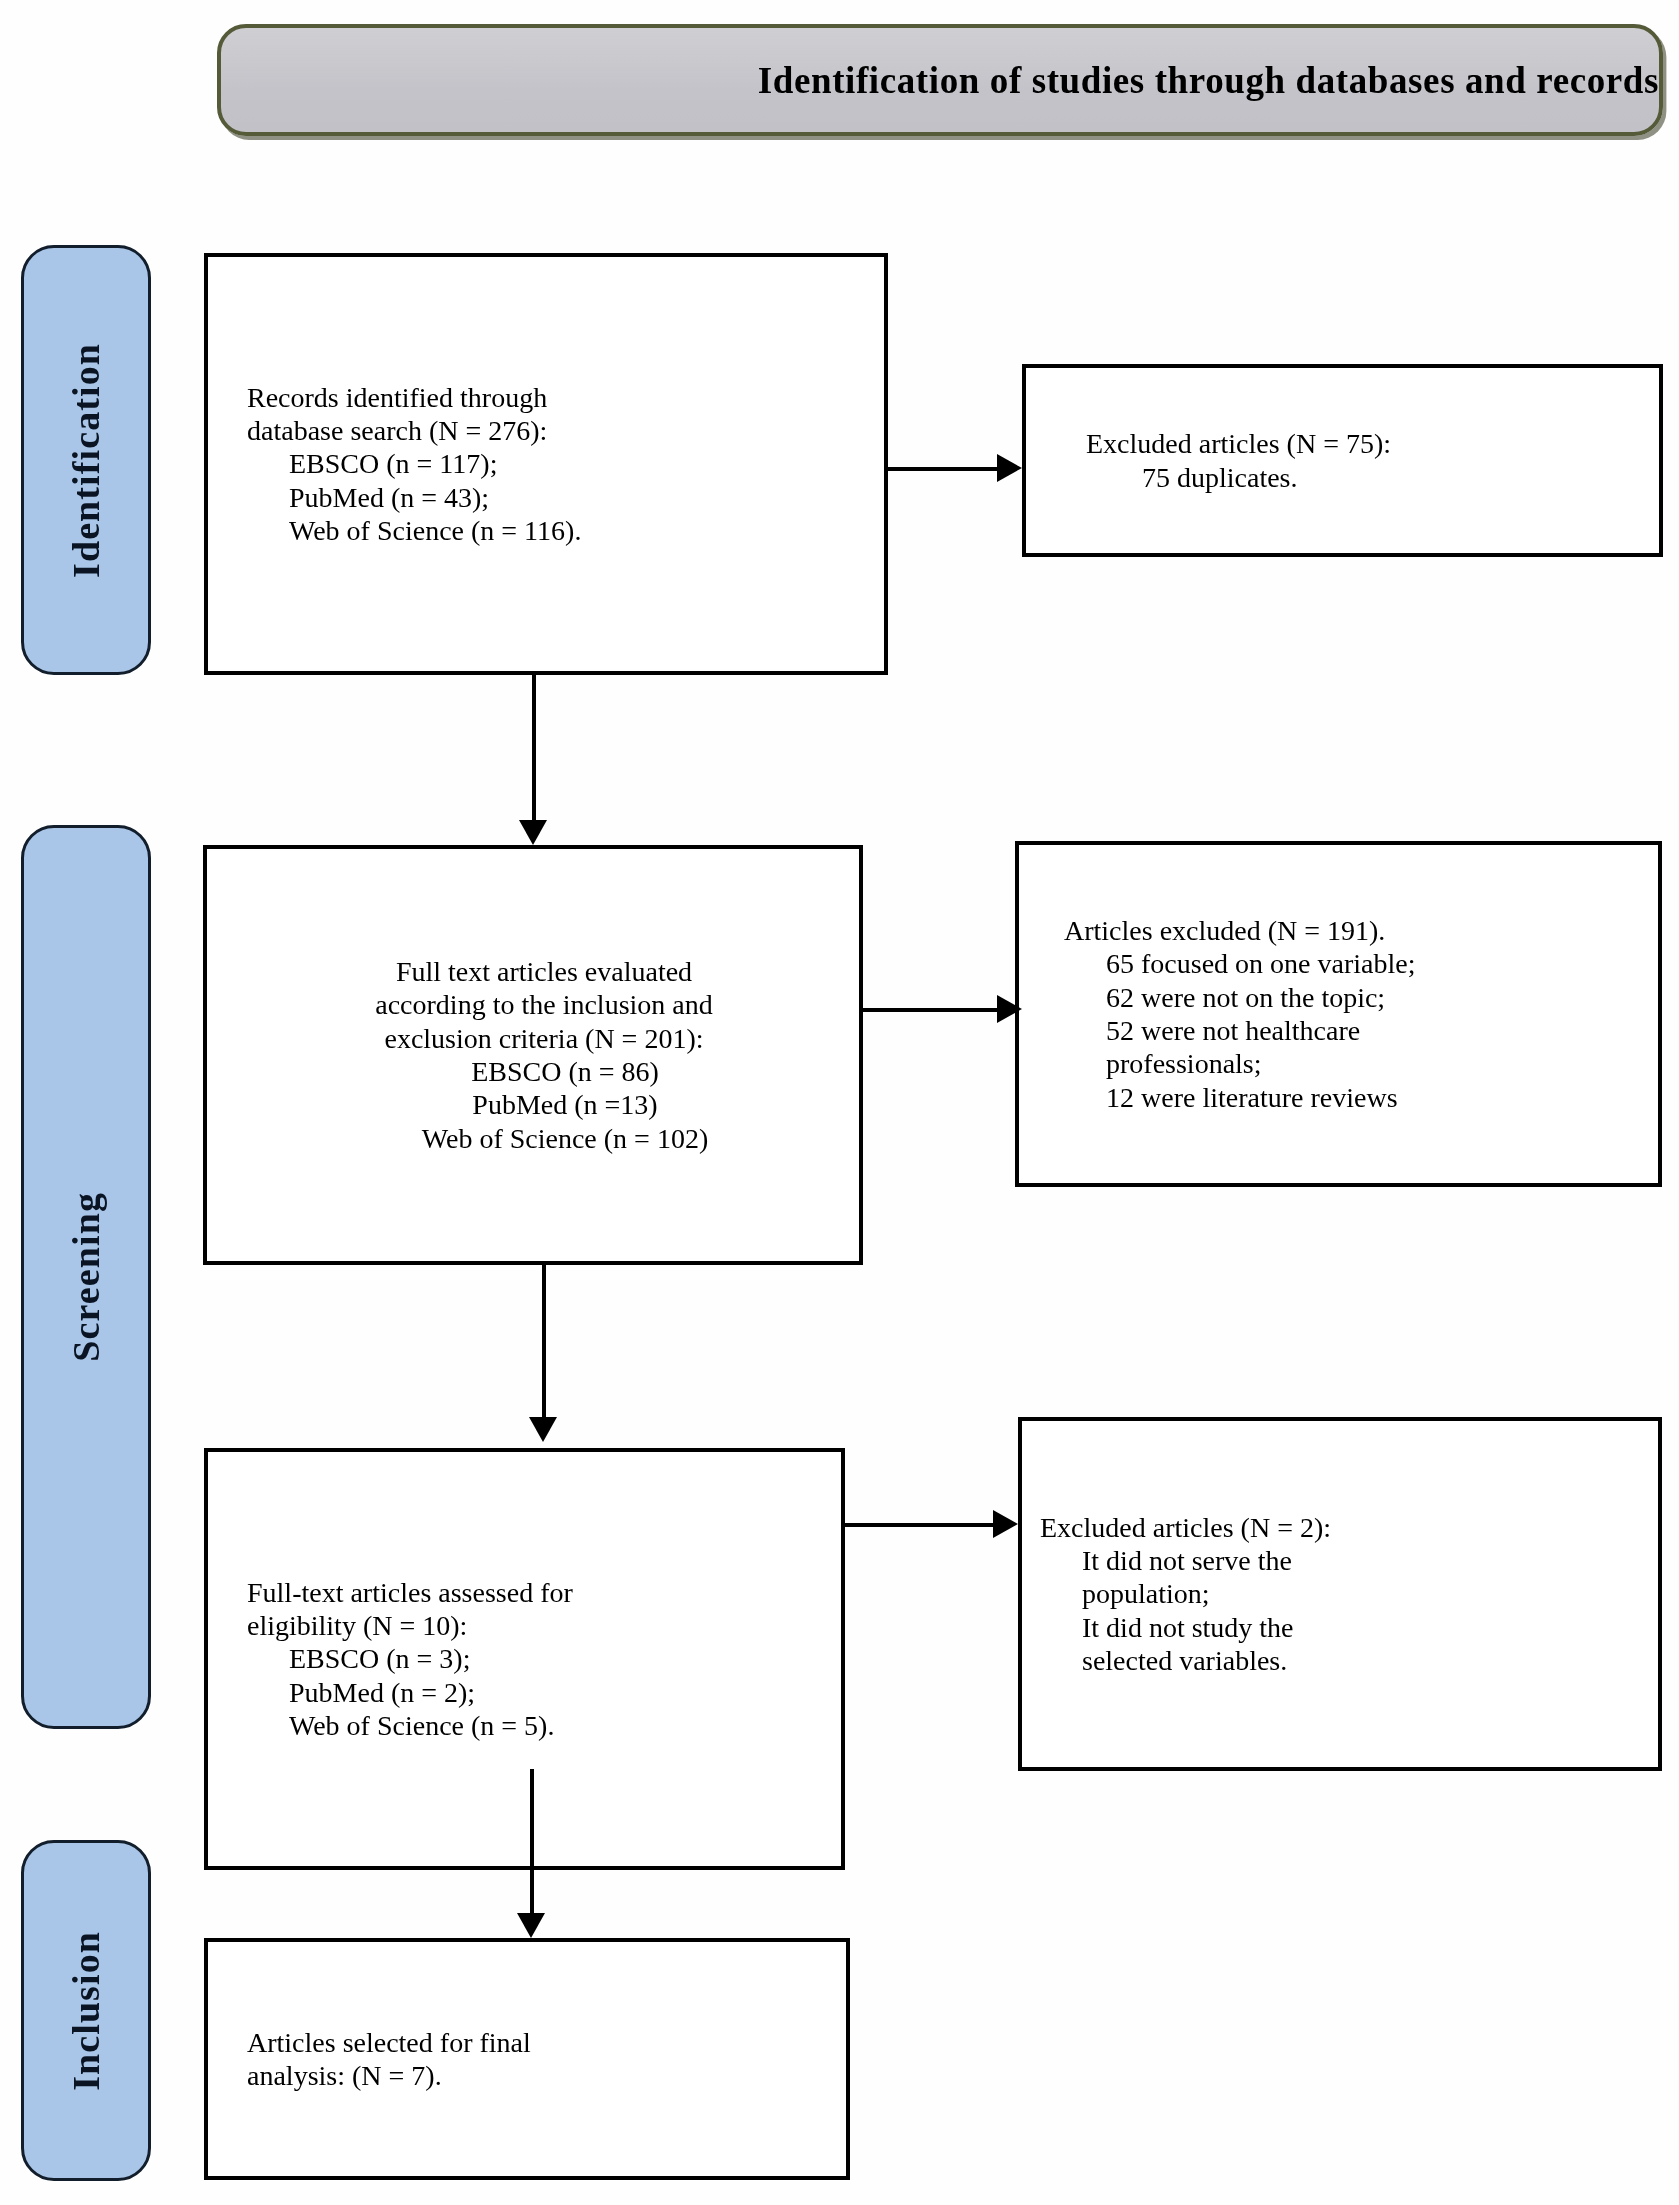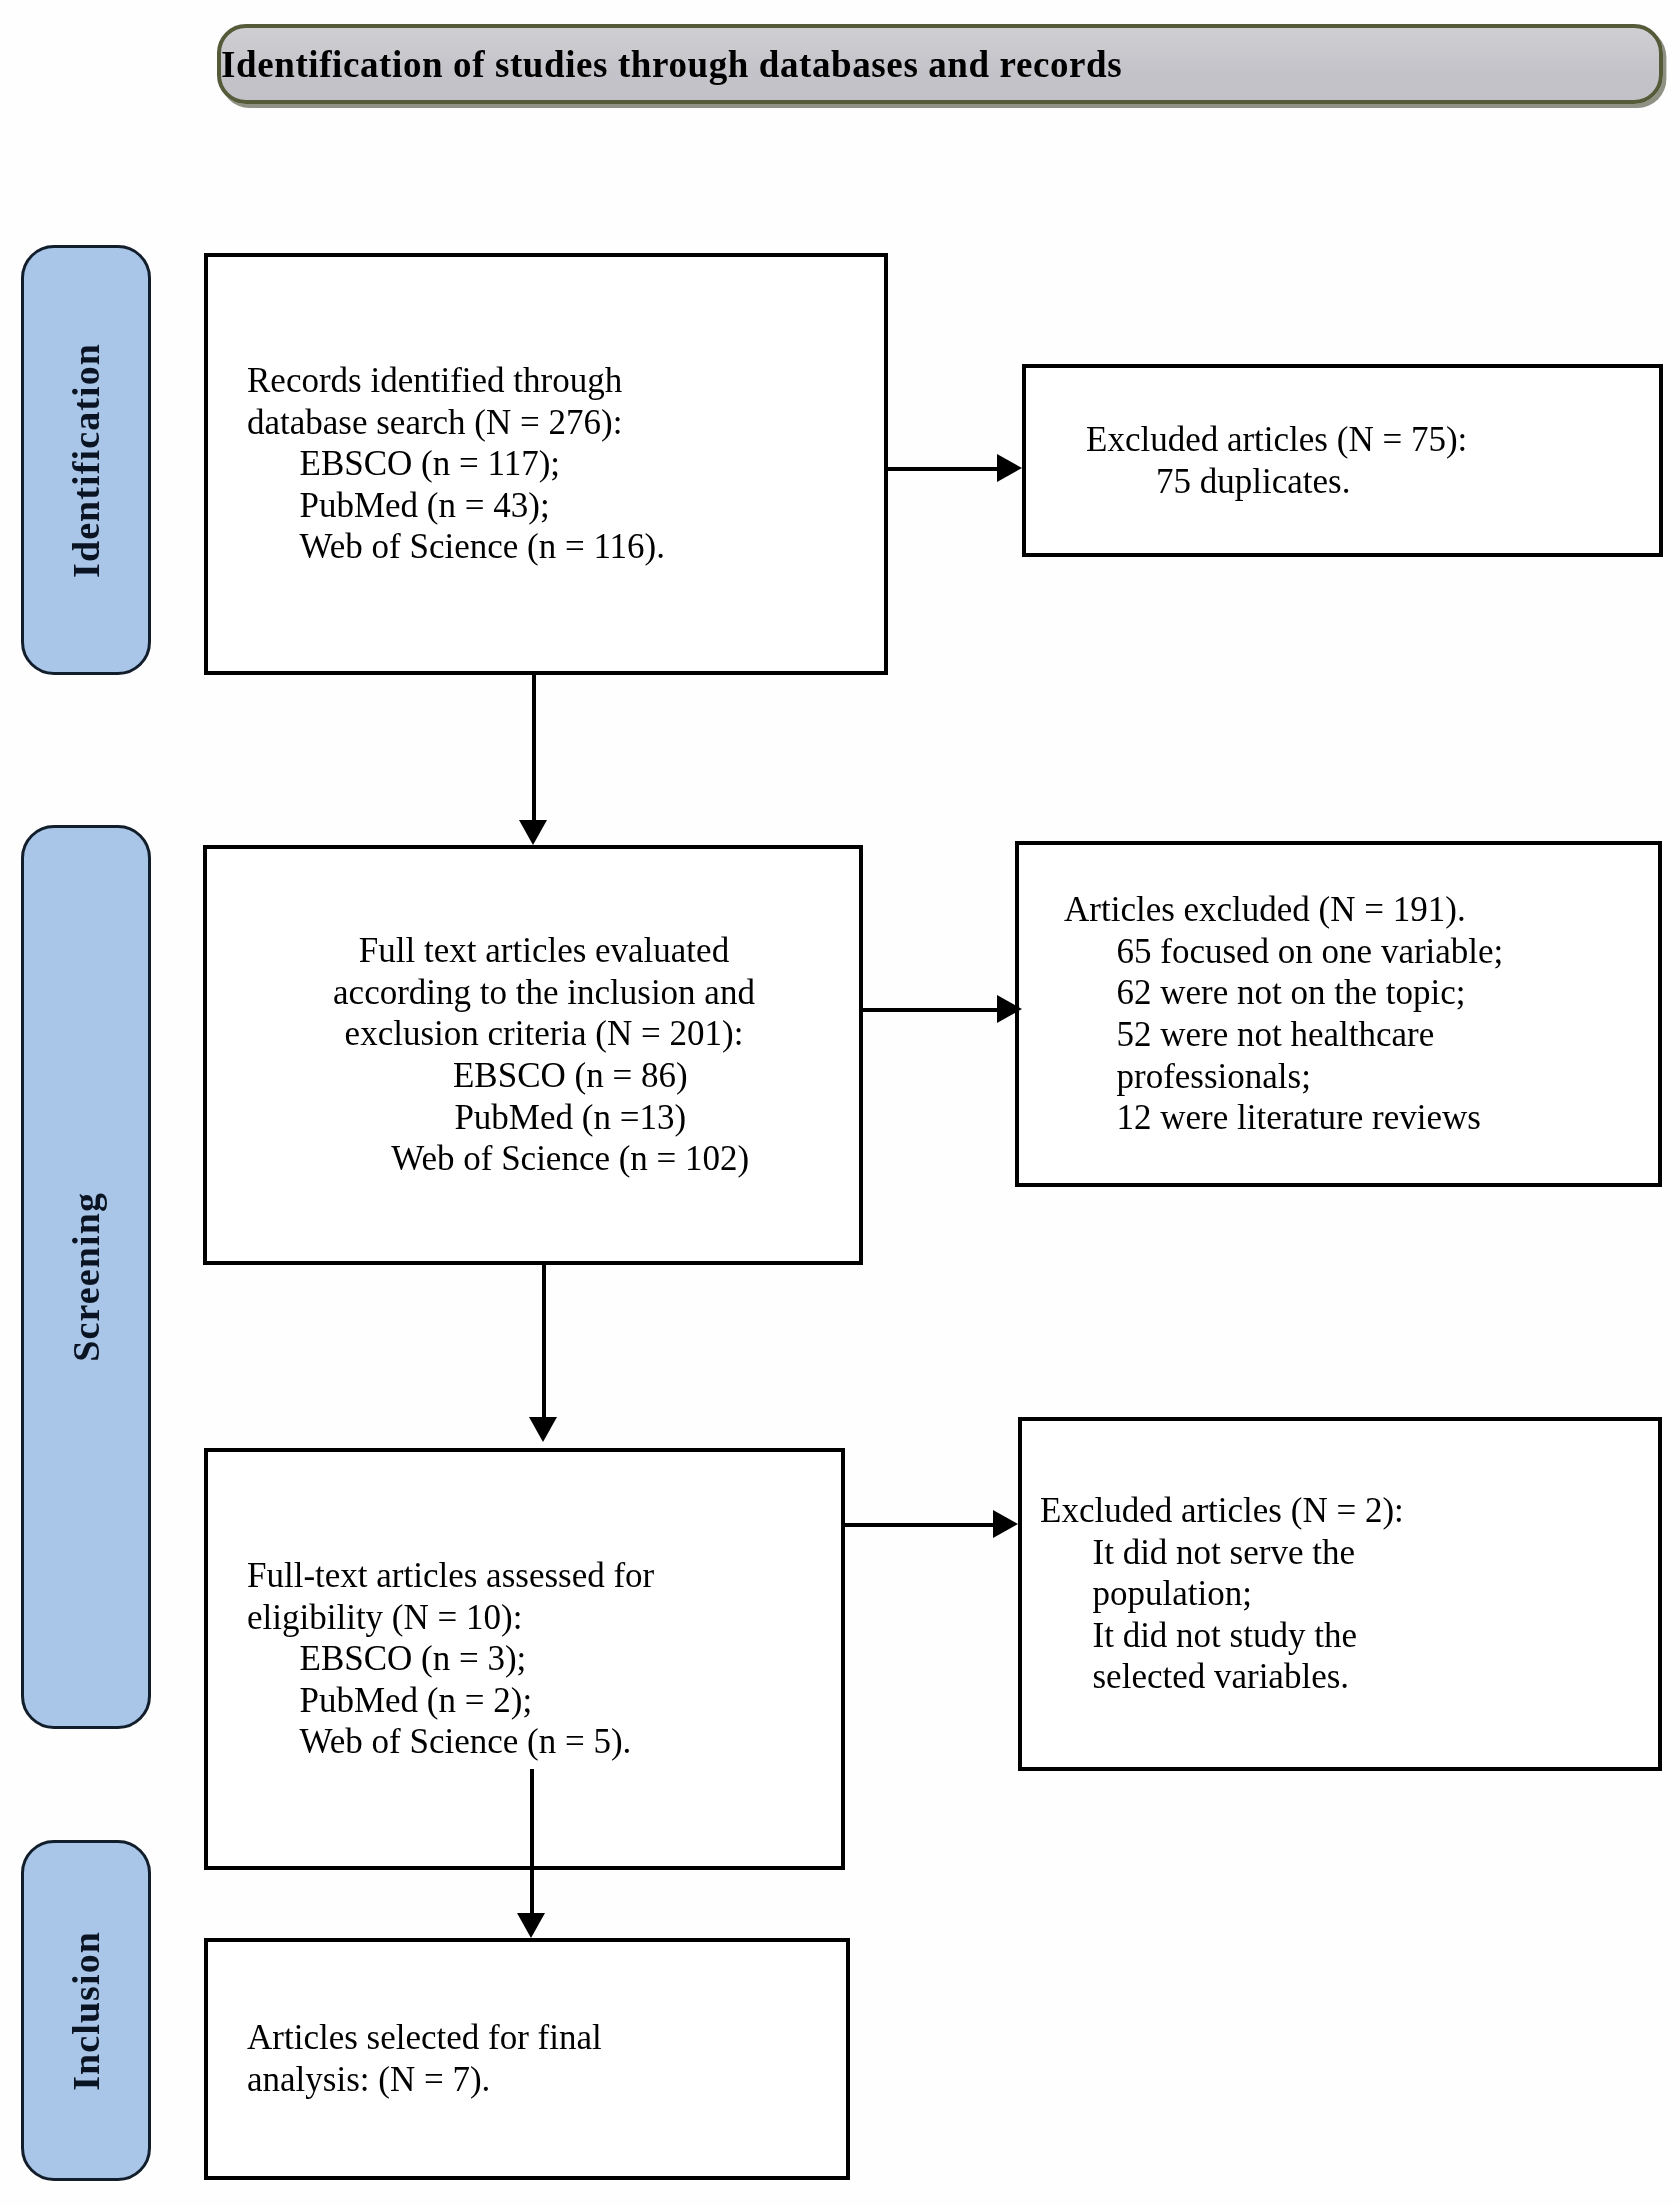--- a/index.html
+++ b/index.html
@@ -17,27 +17,27 @@
   body{
     width:1680px;height:2205px;
     background:var(--background);
     font-family:"Liberation Serif","DejaVu Serif",serif;
     color:var(--text);
   }
   .canvas{position:relative;width:1680px;height:2205px;overflow:hidden;}
 
   
   .banner{
-    position:absolute;left:217px;top:24px;width:1446px;height:80px;
+    position:absolute;left:217px;top:24px;width:1446px;height:112px;
     box-sizing:border-box;
     background:linear-gradient(180deg,#cfcfd3 0%,#c4c3c9 60%,#c2c1c7 100%);
     border:4px solid var(--banner-border);
     border-radius:29px;
     box-shadow:3.4px 4px 0 var(--banner-shadow);
-    display:flex;align-items:center;justify-content:flex-start;
+    display:flex;align-items:center;justify-content:flex-end;
   }
   .banner-title{
     font-size:37px;font-weight:bold;letter-spacing:0.6px;text-align:center;
   }
 
   
   .stage{
     position:absolute;left:21px;width:130px;
     box-sizing:border-box;
     background:var(--stage-fill);
@@ -54,21 +54,21 @@
     font-size:38px;font-weight:bold;color:var(--stage-text);
     letter-spacing:1.1px;white-space:nowrap;
   }
 
   
   .fbox{
     position:absolute;box-sizing:border-box;
     background:#ffffff;
     border:4.5px solid var(--box-border);
     display:flex;flex-direction:column;justify-content:center;
-    font-size:35px;line-height:1.19;
+    font-size:28px;line-height:1.19;
     white-space:pre-line;
     padding-left:39px;padding-right:17px;
   }
   .box-records{left:204px;top:253px;width:684px;height:422px;}
   .box-dup{left:1022px;top:364px;width:641px;height:193px;padding-left:60px;}
   .box-evaluated{left:203px;top:845px;width:660px;height:420px;text-align:center;}
   .box-excluded191{left:1015px;top:841px;width:647px;height:346px;padding-left:45px;}
   .box-assessed{left:204px;top:1448px;width:641px;height:422px;}
   .box-excluded2{left:1018px;top:1417px;width:644px;height:354px;padding-left:18px;}
   .box-final{left:204px;top:1938px;width:646px;height:242px;}

